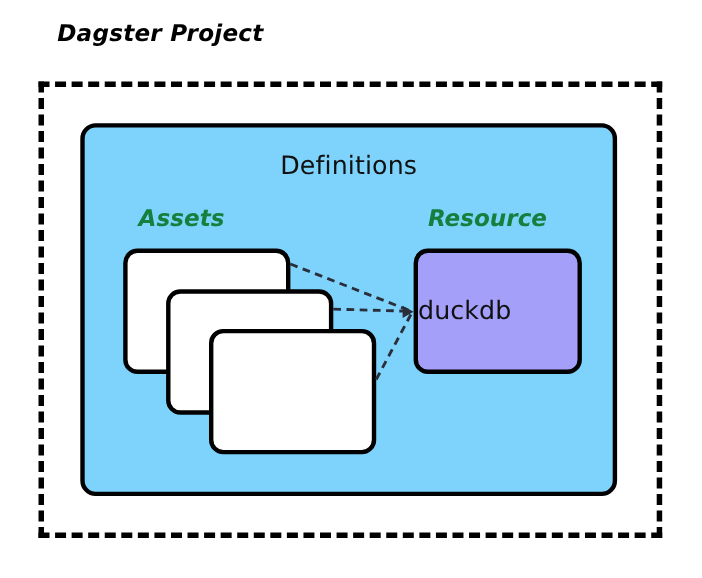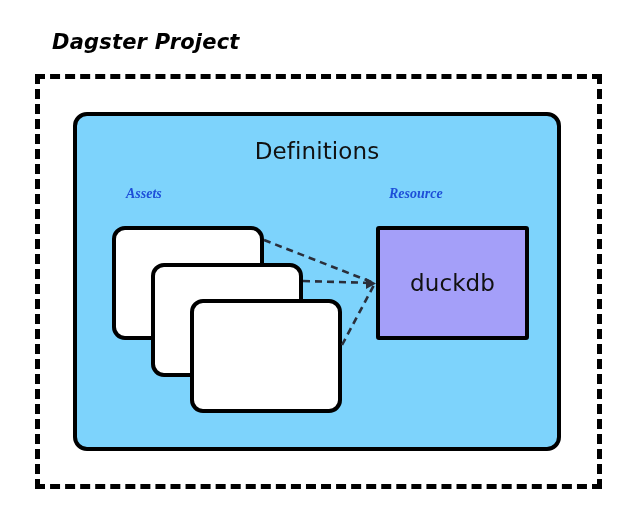--- a/index.html
+++ b/index.html
@@ -16,21 +16,21 @@
     width: 638px;
     height: 525px;
     background: #ffffff;
     overflow: hidden;
   }
 
   
   .project-title {
     position: absolute;
     left: 52px;
-    top: 30px;
+    top: 18px;
     font-family: "DejaVu Sans", "Liberation Sans", sans-serif;
     font-size: 21px;
     font-weight: bold;
     font-style: italic;
     color: #000000;
     letter-spacing: 0.2px;
     white-space: nowrap;
   }
 
   
@@ -67,26 +67,25 @@
     font-size: 23px;
     font-weight: normal;
     font-style: normal;
     color: #111111;
     letter-spacing: 0.1px;
   }
 
   
   .group-label {
     position: absolute;
-    font-size: 14px;
+    font-size: 21px;
     font-weight: 600;
     font-style: italic;
-    color: #1d4ed8;
+    color: #15803d;
     white-space: nowrap;
-    font-family: Liberation Serif, serif;
   }
   .group-label.assets { left: 126px; top: 186px; }
   .group-label.resource { left: 389px; top: 186px; }
 
   
   .asset-card {
     position: absolute;
     box-sizing: border-box;
     background: #ffffff;
     border: 4.5px solid #000000;
@@ -109,26 +108,25 @@
 
   
   .resource-node {
     position: absolute;
     left: 376px;
     top: 226px;
     width: 153px;
     height: 114px;
     box-sizing: border-box;
     border: 4.5px solid #000000;
-    border-radius: 3px;
+    border-radius: 13px;
     background: #a49ff9;
     z-index: 7;
     display: flex;
     align-items: center;
-    justify-content: center;
   }
   .resource-node .node-label {
     font-size: 23px;
     font-weight: normal;
     font-style: normal;
     color: #111111;
     letter-spacing: 0.1px;
   }
 </style>
 </head>

